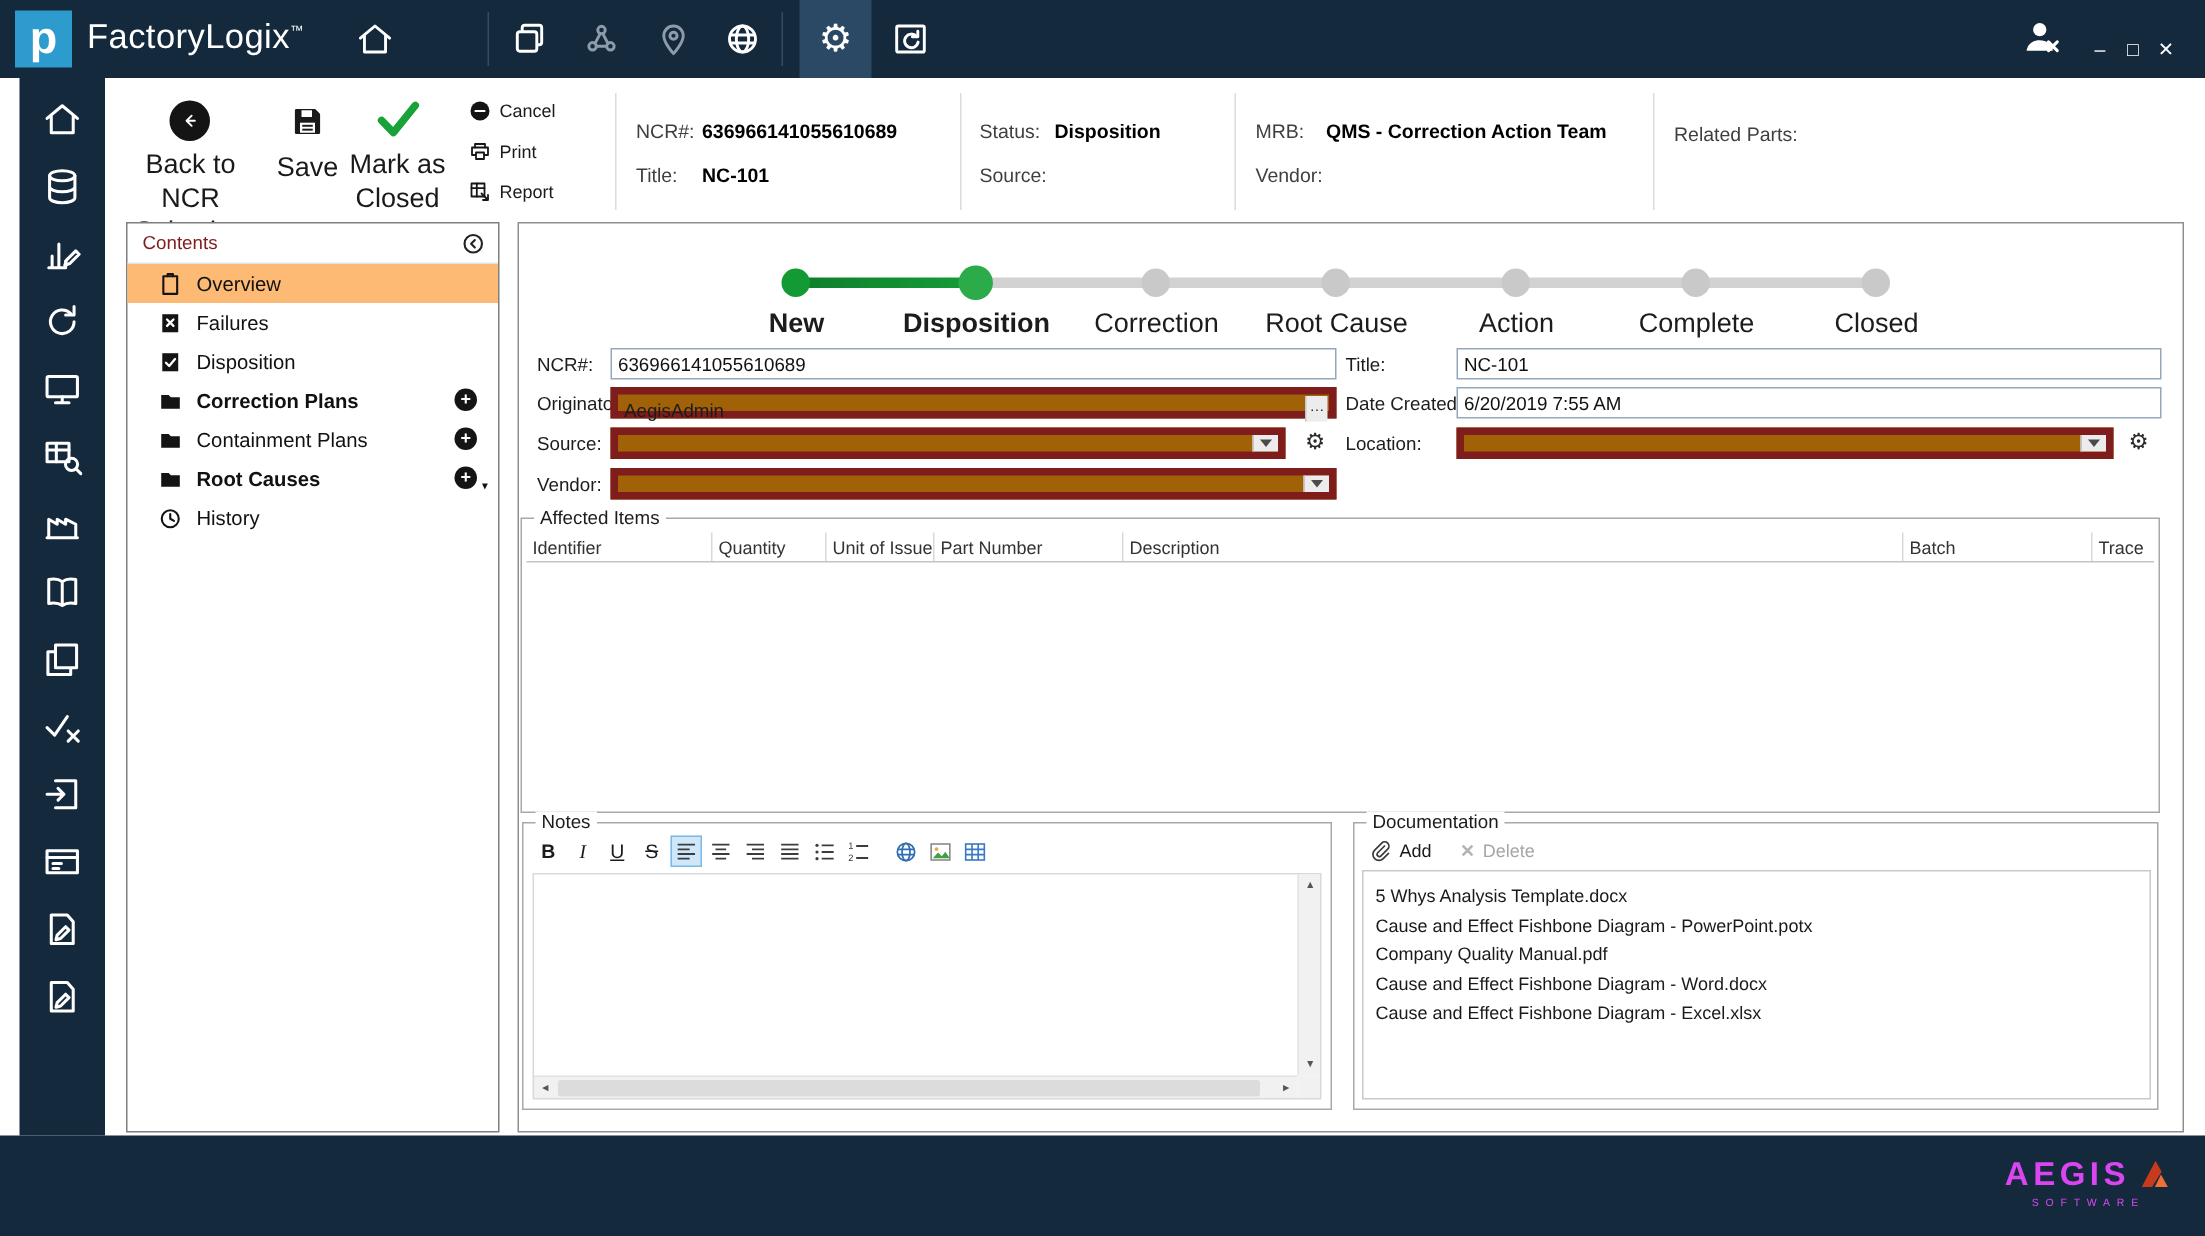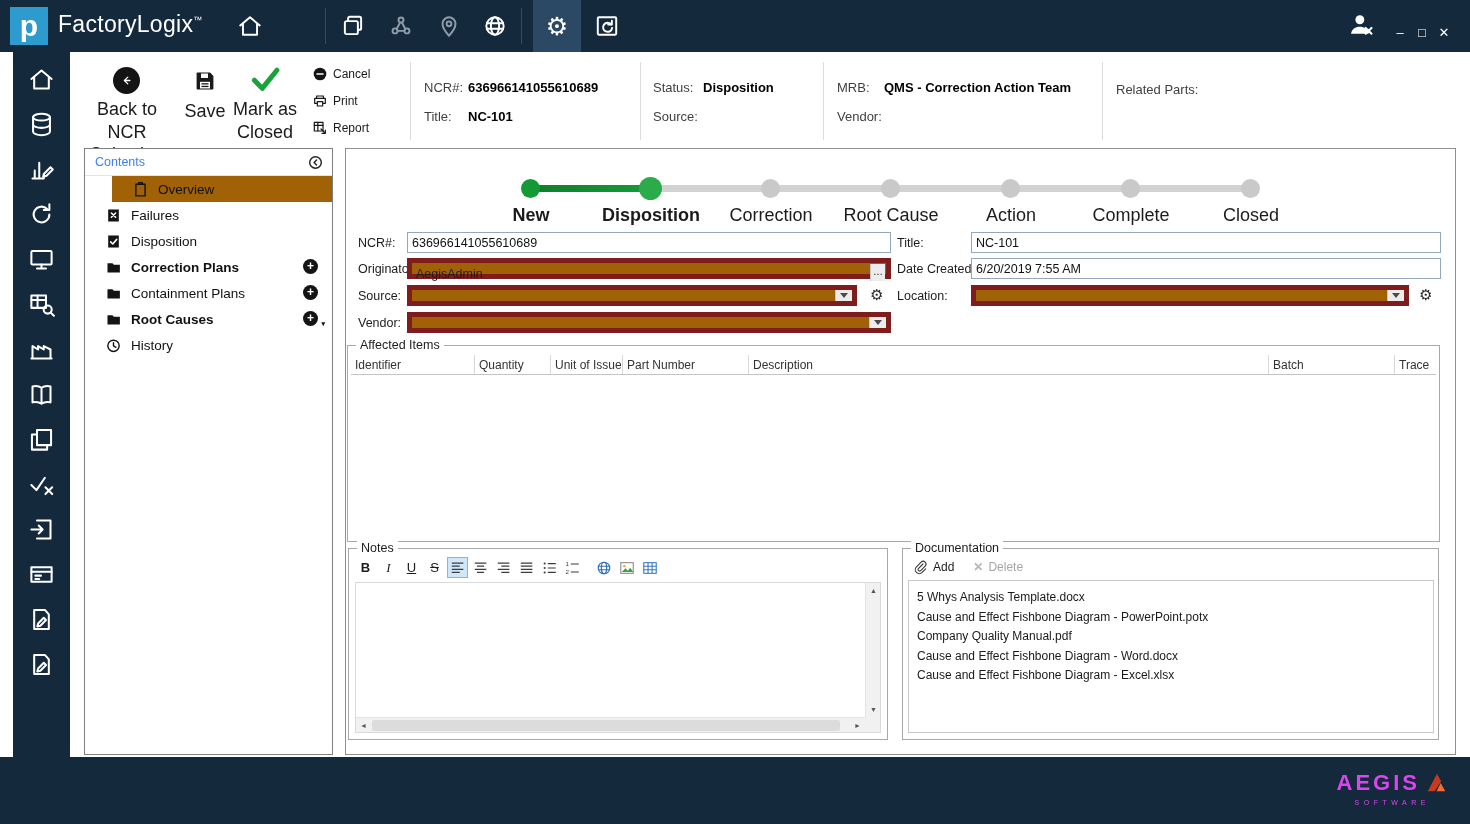--- a/index.html
+++ b/index.html
@@ -34,25 +34,25 @@
   .roundbtn { position: absolute; width: 27px; height: 27px; border-radius: 50%; background: #141414; display: flex; align-items: center; justify-content: center; }
   .roundbtn svg { width: 17px; height: 17px; }
   .smallbtn { position: absolute; display: flex; align-items: center; gap: 5px; font-size: 12px; color: #1a1a1a; }
   .smallbtn .si { width: 16px; height: 16px; color: #161616; }
   .tb2-sep { position: absolute; top: 62px; width: 1px; height: 78px; background: #dcdcdc; }
   .info-label { position: absolute; font-size: 13px; color: #3f3f3f; white-space: nowrap; }
   .info-value { position: absolute; font-size: 13px; font-weight: bold; color: #000; white-space: nowrap; }
 
   
   .contents { position: absolute; left: 84px; top: 148px; width: 249px; height: 607px; border: 1px solid #7f7f7f; background: #fff; }
-  .contents-header { height: 27px; display: flex; align-items: center; padding: 0 8px 0 10px; font-size: 12.5px; color: #3b82f6; border-bottom: 1px solid #e3e3e3; justify-content: center; }
+  .contents-header { height: 27px; display: flex; align-items: center; padding: 0 8px 0 10px; font-size: 12.5px; color: #7f1d1d; border-bottom: 1px solid #e3e3e3; justify-content: center; }
   .contents-header .sp { flex: 1; }
   .collapse-btn { width: 17px; height: 17px; color: #222; }
   .citem { height: 26px; display: flex; align-items: center; padding-left: 20px; font-size: 13.5px; color: #111; position: relative; }
-  .citem.sel { background: #a16207; margin-left: 27px; }
+  .citem.sel { background: #fdba74; }
   .citem.bold { font-weight: bold; }
   .cicon { width: 17px; height: 17px; margin-right: 9px; flex: none; color: #141414; }
   .plus { position: absolute; right: 14px; top: 5px; width: 15px; height: 15px; border-radius: 50%; background: #141414; color: #fff; font-size: 12px; line-height: 14px; text-align: center; font-weight: bold; }
   .caret { position: absolute; right: 7px; top: 14px; font-size: 7px; color: #141414; }
 
   
   .detail { position: absolute; left: 345px; top: 148px; width: 1111px; height: 607px; border: 1px solid #8f8f8f; background: #fff; }
 
   
   .step-line { position: absolute; top: 36px; height: 7px; background: #d2d2d2; border-radius: 3px; }

